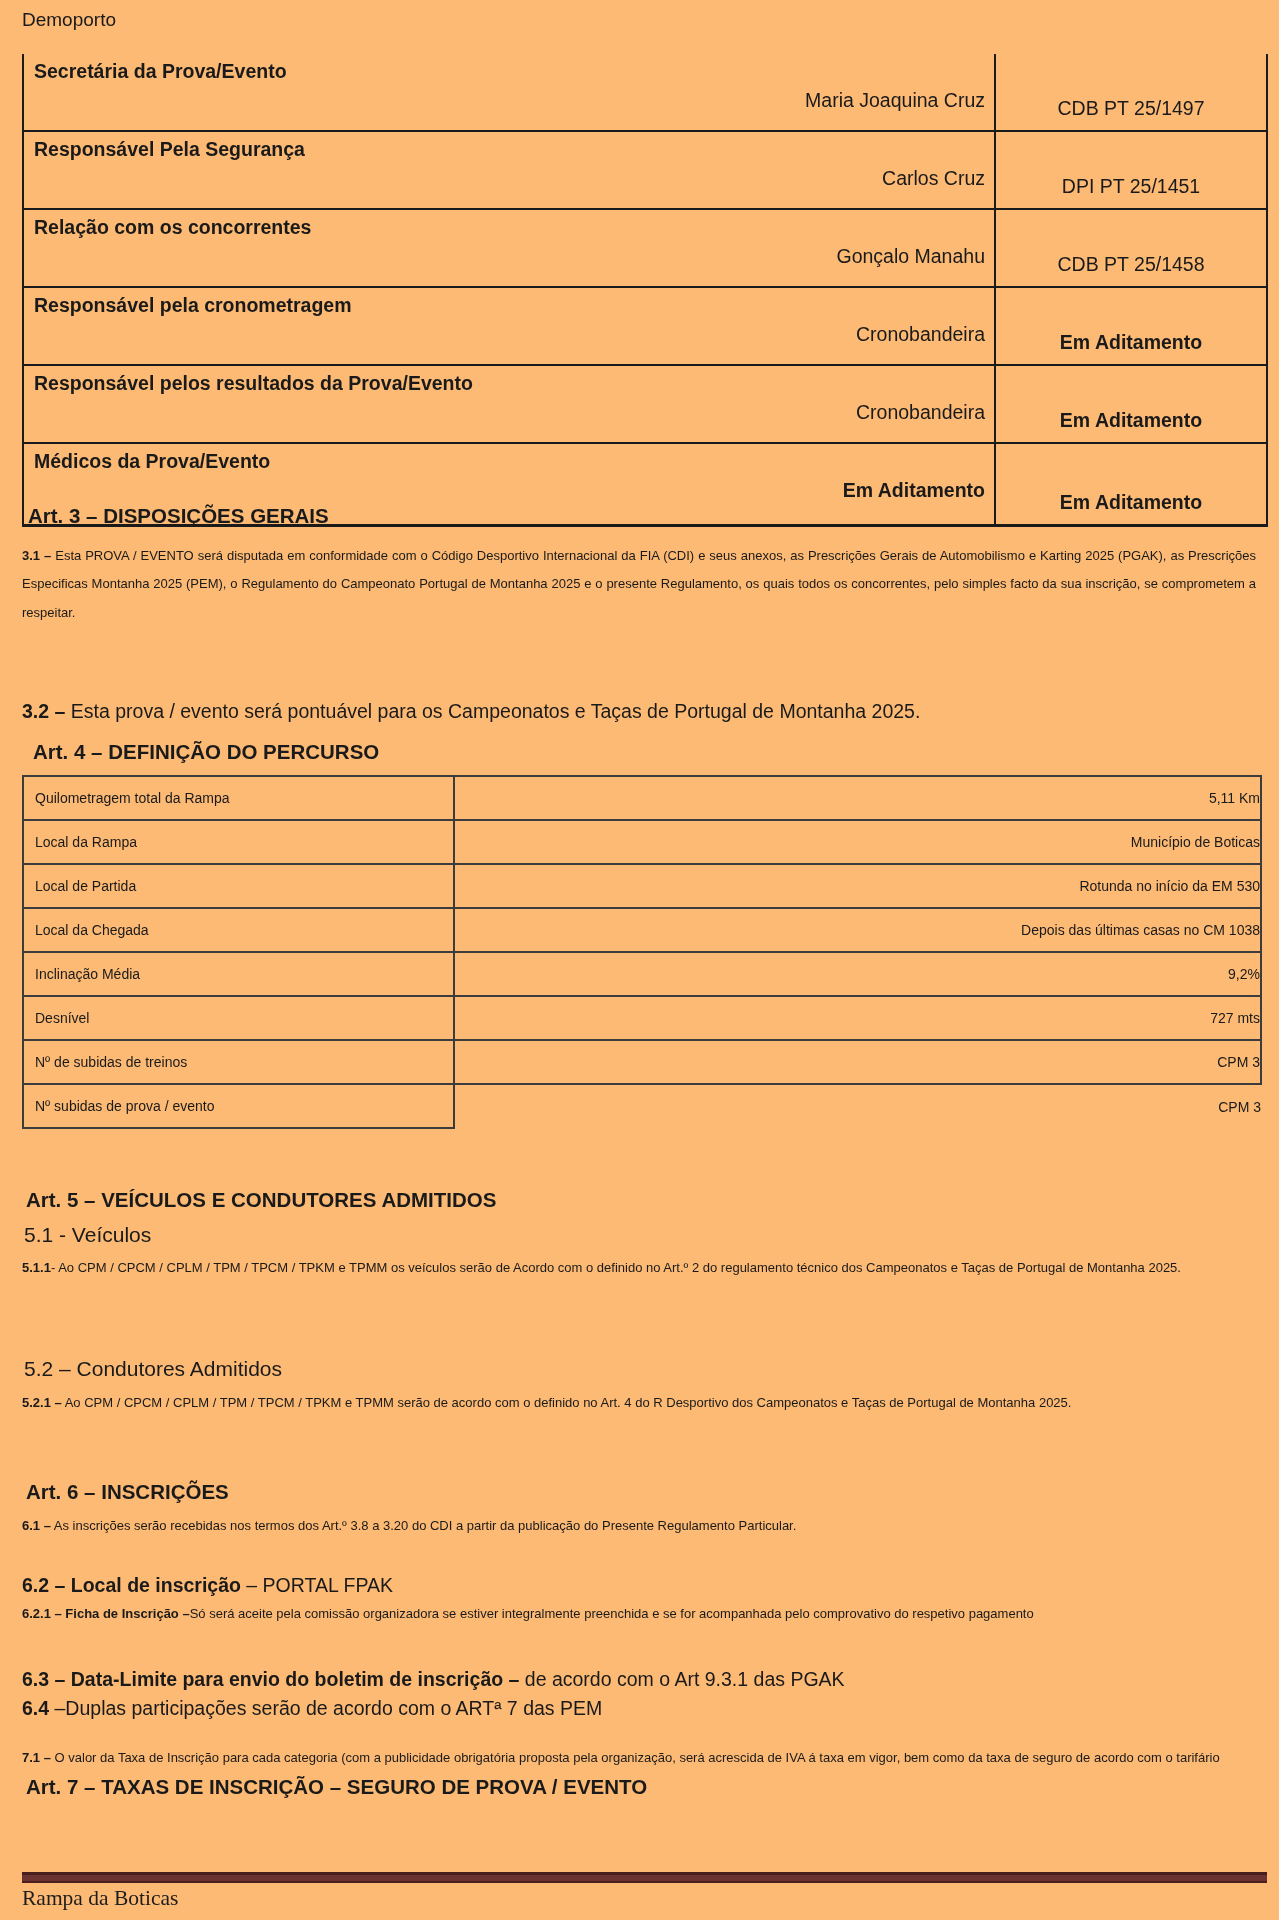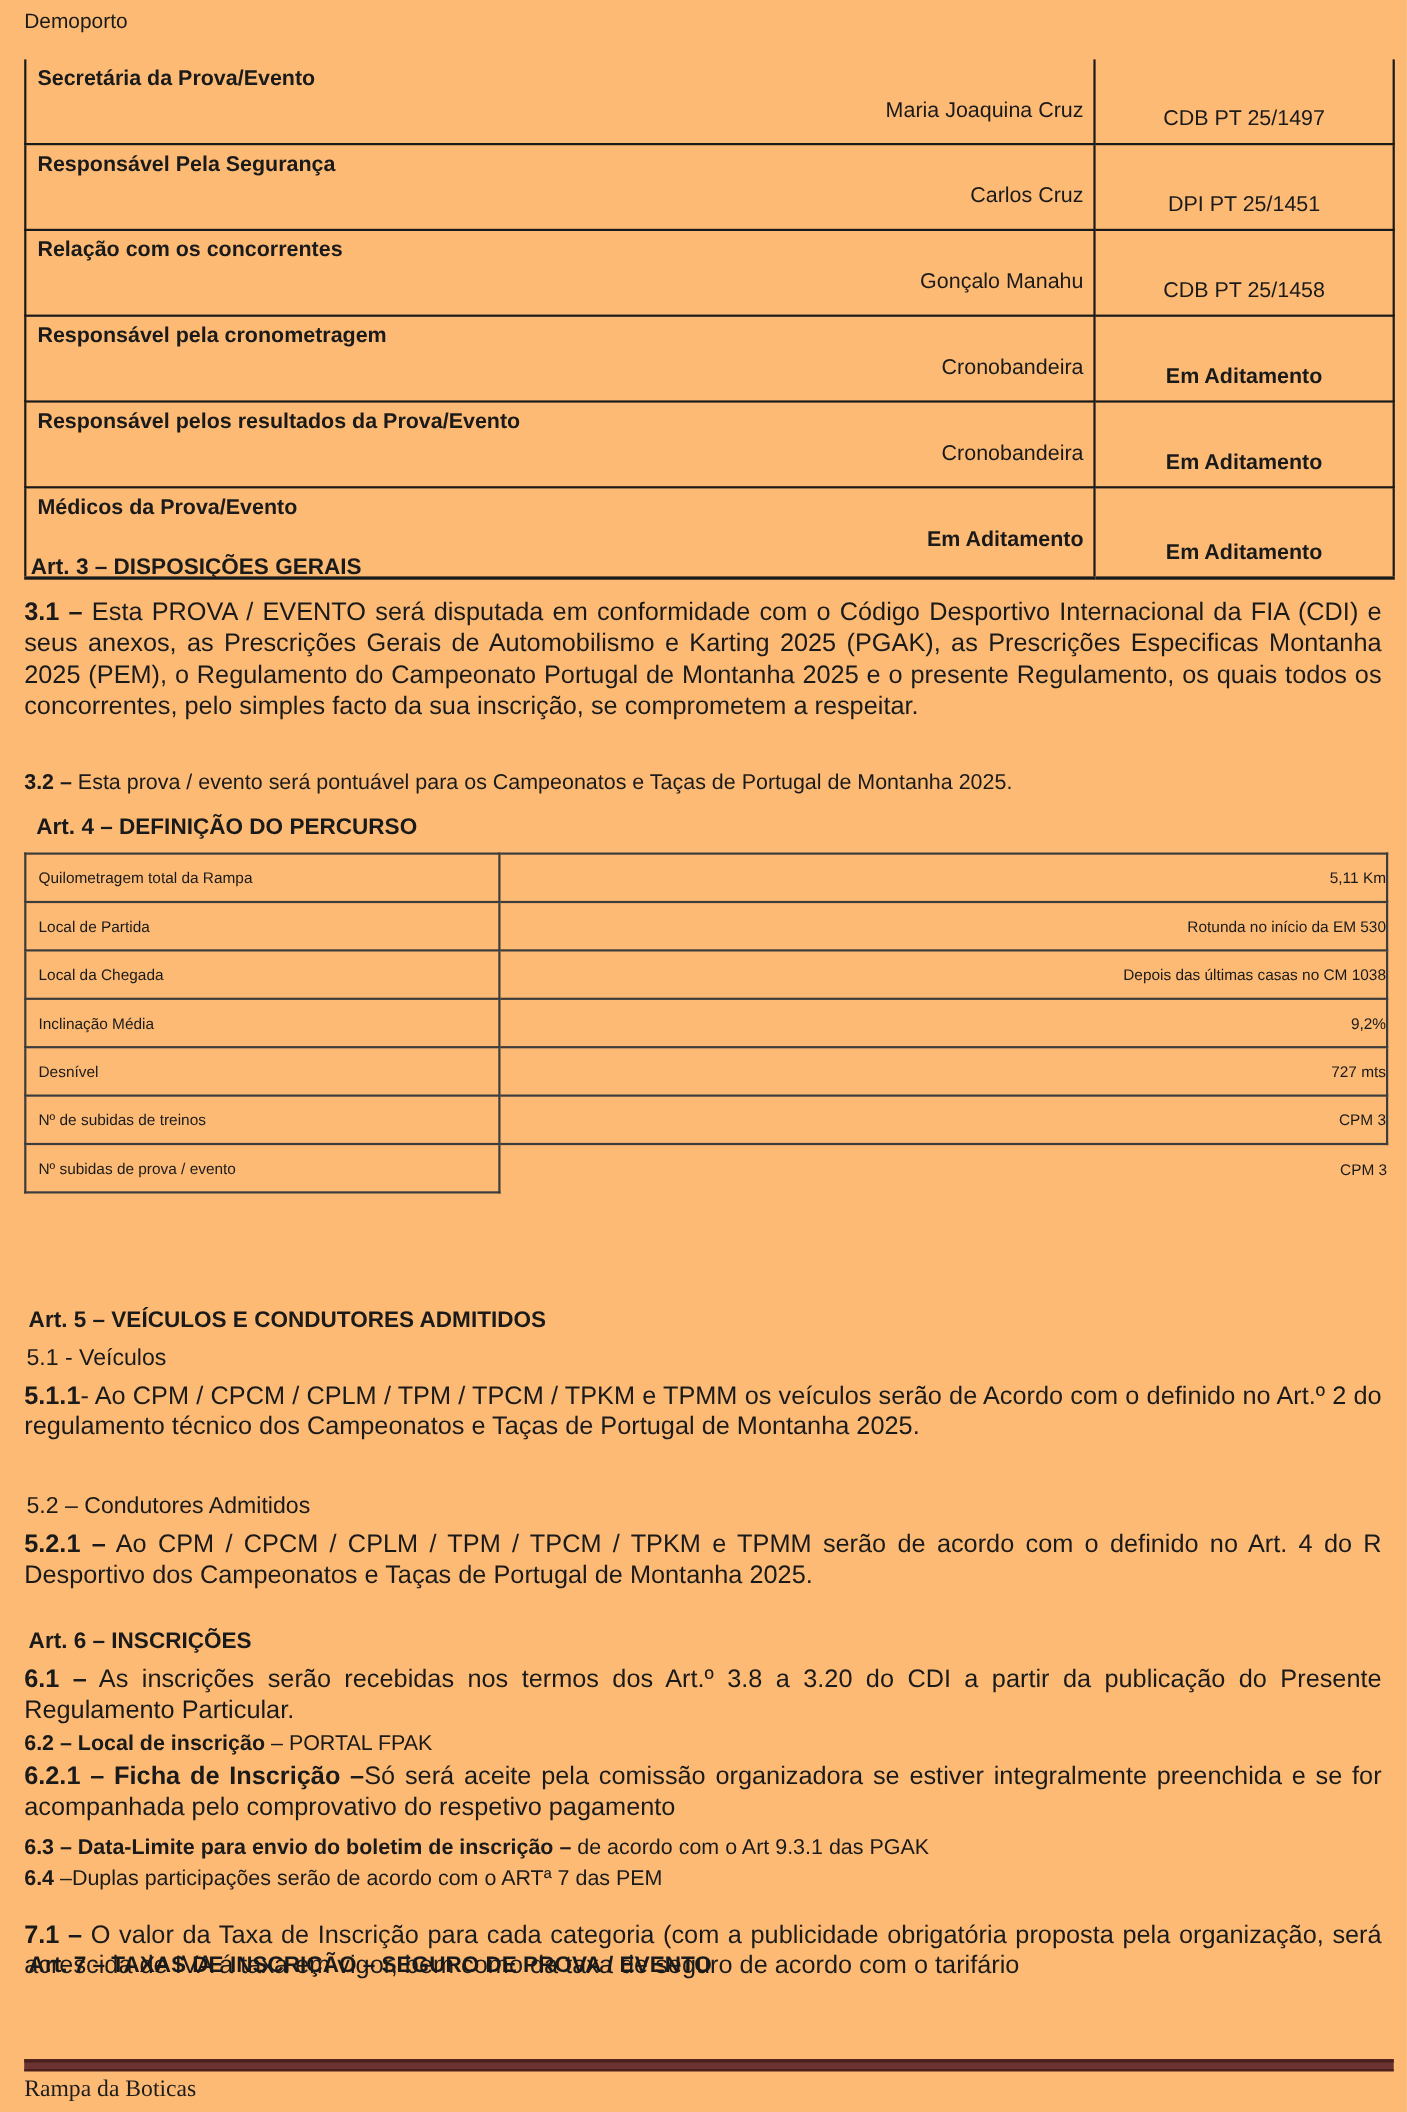--- a/index.html
+++ b/index.html
@@ -22,21 +22,21 @@
   .oname{text-align:right;font-size:19.5px;}
   .b{font-weight:bold;}
 
   
   .h1{position:absolute;font-size:20.5px;font-weight:bold;white-space:nowrap;}
   #h-art3{left:28px;top:504px;}
   #h-art4{left:33px;top:740px;}
   #h-art5{left:26px;top:1188px;}
   #h-art6{left:26px;top:1480px;}
   #h-art7{left:26px;top:1747px;margin-top:28px;}
-  .para{position:absolute;left:22px;width:1234px;font-size:23px;line-height:28.4px;text-align:justify;}
+  .para{position:absolute;left:22px;width:1234px;font-size:13px;line-height:28.4px;text-align:justify;}
   .line{position:absolute;left:22px;width:1234px;font-size:19.5px;line-height:28.4px;white-space:nowrap;}
   #p31{top:542px;}
   #p32{top:697px;}
   .subh{position:absolute;left:24px;font-size:21px;font-weight:normal;white-space:nowrap;}
   #s51{top:1223px;}
   #p511{top:1254px;}
   #s52{top:1357px;}
   #p521{top:1389px;}
   #p61{top:1512px;}
   #p62{top:1571px;}
@@ -150,20 +150,24 @@
   <div id="h-art4" class="h1">Art. 4 – DEFINIÇÃO DO PERCURSO</div>
 
   <table id="percurso">
     <tbody>
 
         <tr>
           <td class="pc1">Quilometragem total da Rampa</td>
           <td class="pc2">5,11 Km</td>
         </tr>
 
+        <tr>
+          <td class="pc1">Local da Rampa</td>
+          <td class="pc2">Município de Boticas</td>
+        </tr>
 
         <tr>
           <td class="pc1">Local de Partida</td>
           <td class="pc2">Rotunda no início da EM 530</td>
         </tr>
 
         <tr>
           <td class="pc1">Local da Chegada</td>
           <td class="pc2">Depois das últimas casas no CM 1038</td>
         </tr>

